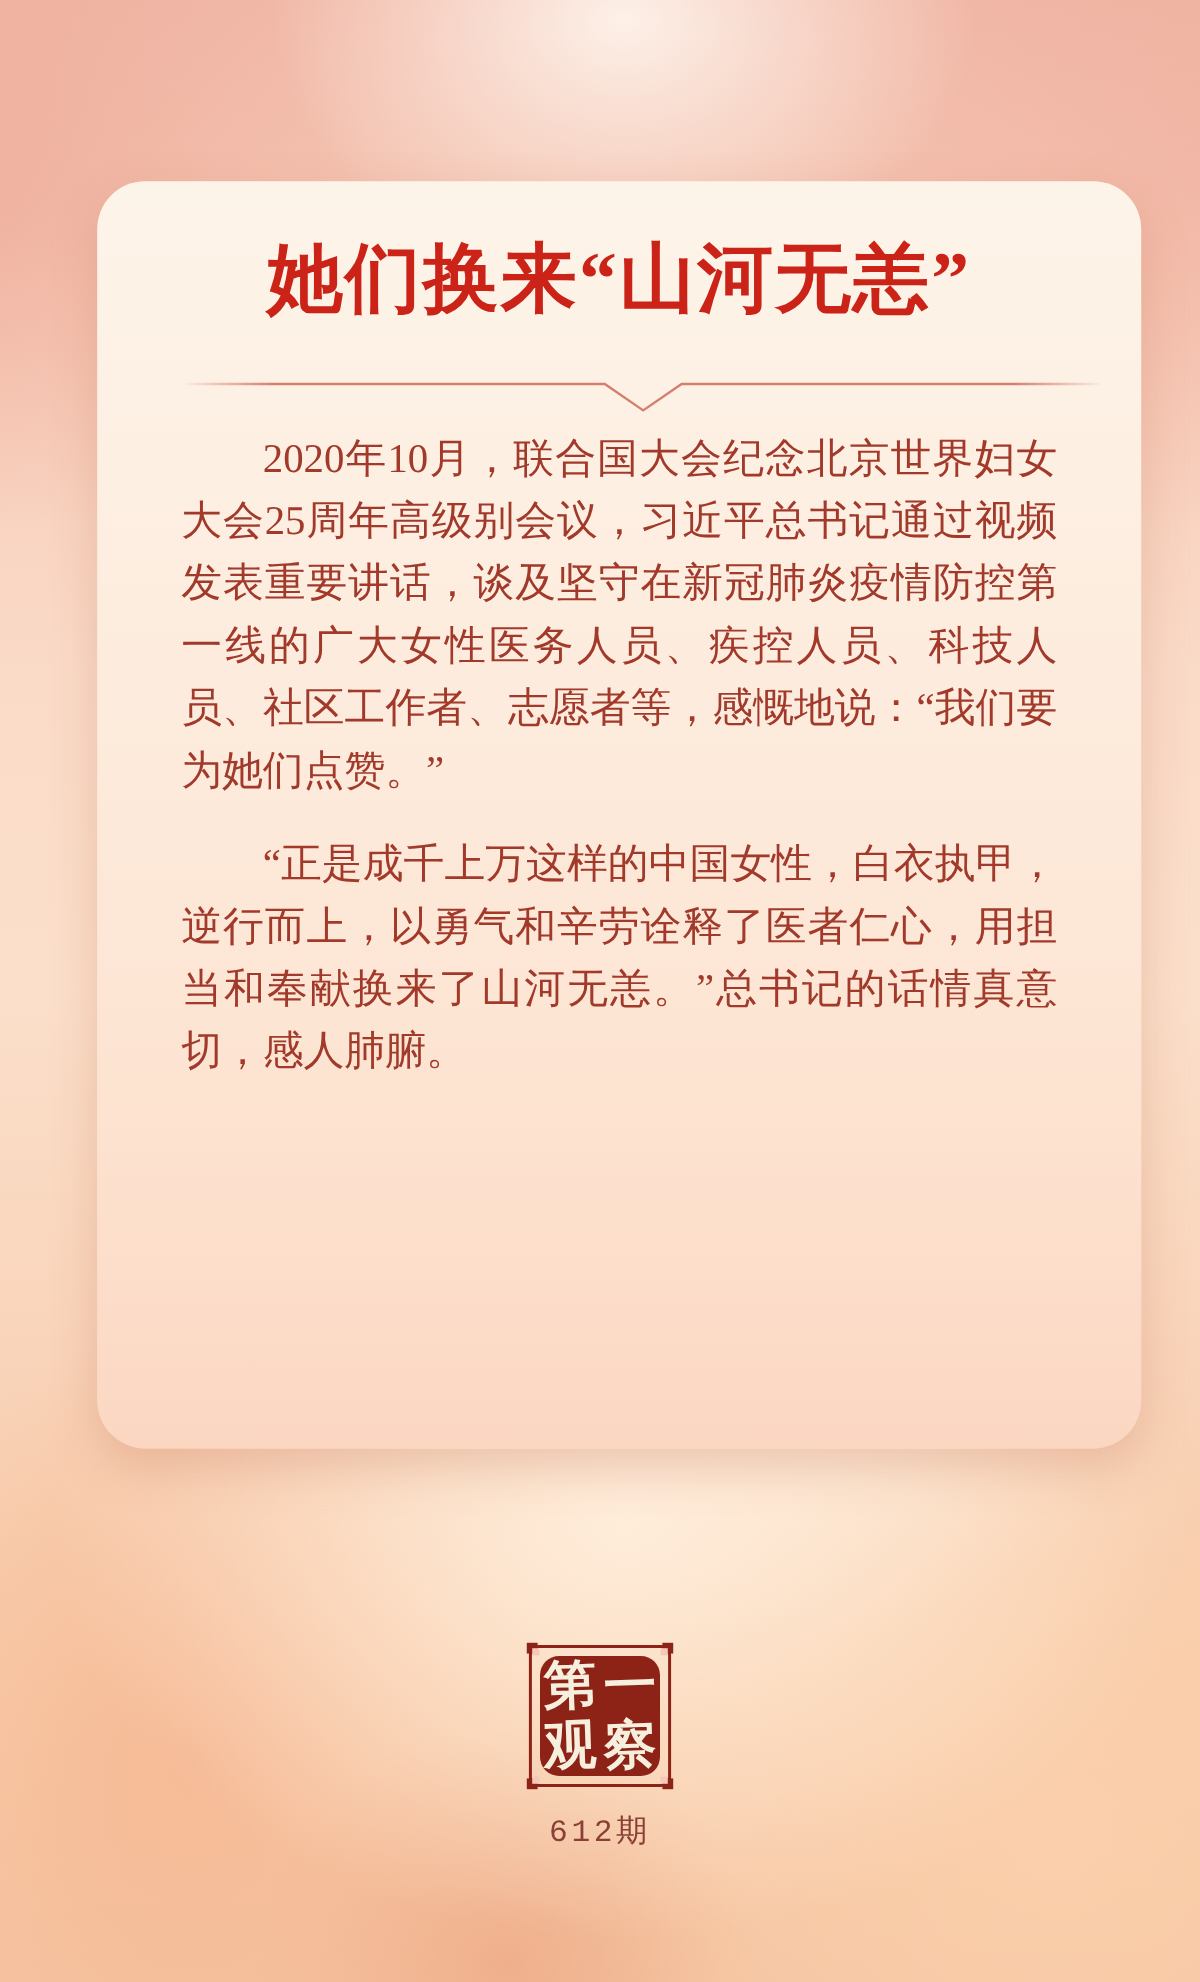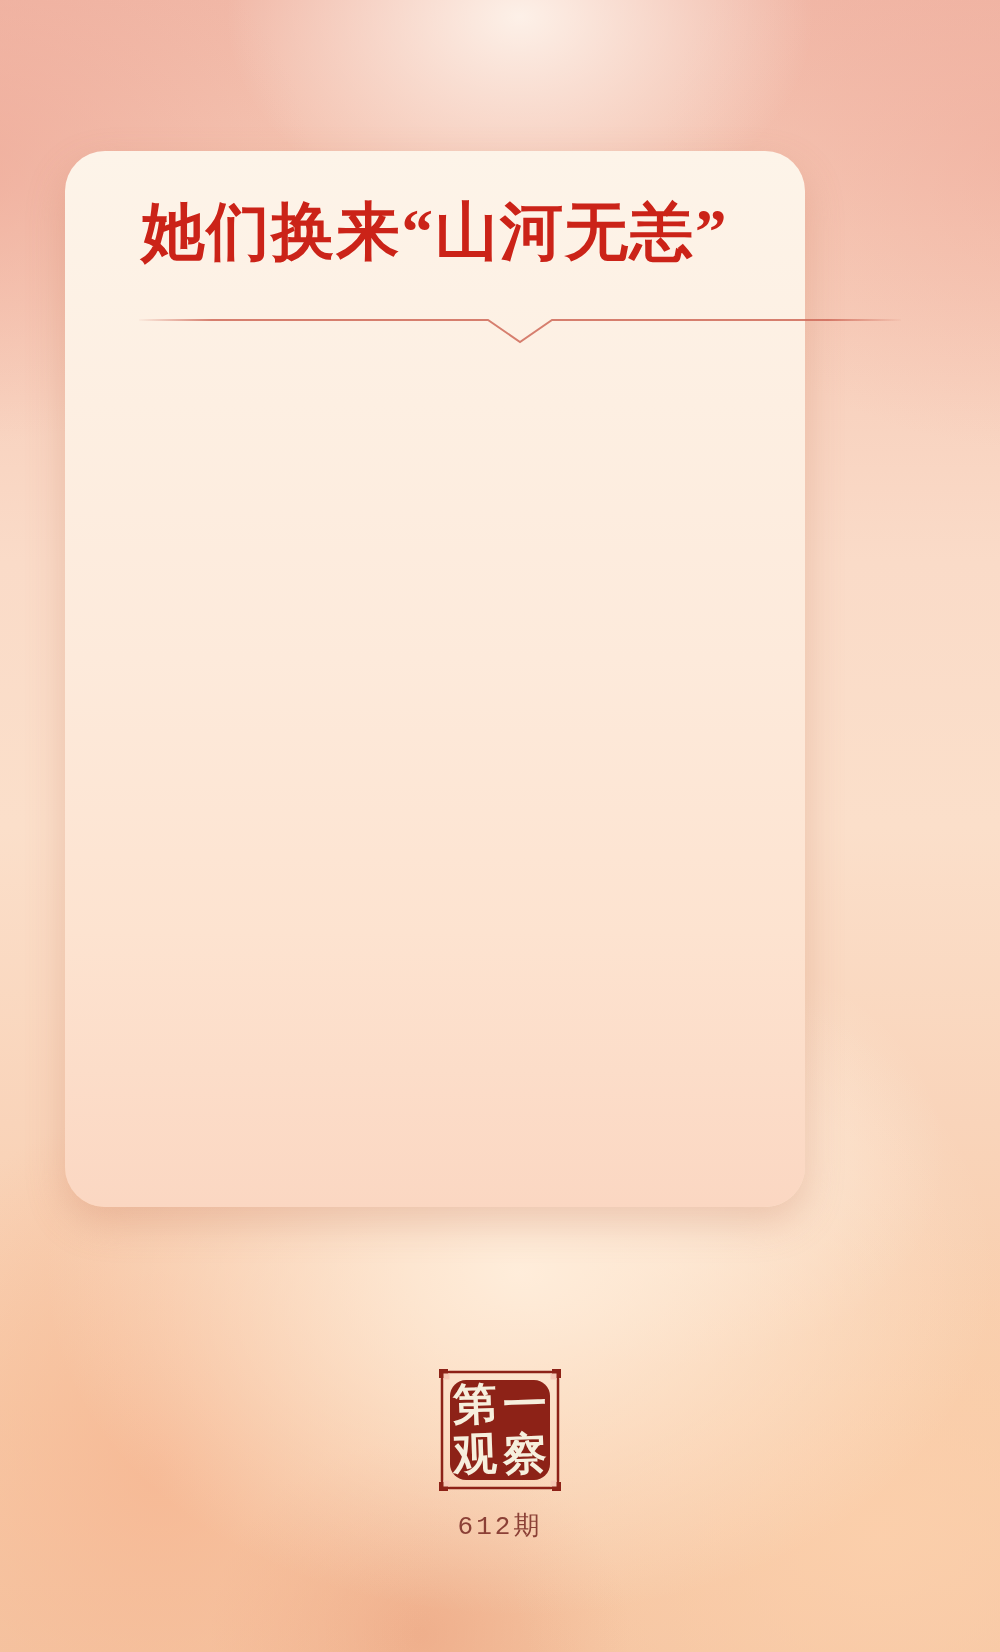--- a/index.html
+++ b/index.html
@@ -28,22 +28,22 @@
       radial-gradient(ellipse 540px 430px at 104% 9%, rgba(239,168,152,.5), rgba(239,168,152,0) 70%),
       radial-gradient(ellipse 720px 520px at 52% 77%, rgba(255,238,220,.95), rgba(255,238,220,0) 66%),
       radial-gradient(ellipse 430px 520px at 16% 89%, rgba(246,182,146,.8), rgba(246,182,146,0) 70%),
       radial-gradient(ellipse 520px 470px at 88% 93%, rgba(252,208,172,.85), rgba(252,208,172,0) 72%),
       radial-gradient(ellipse 300px 280px at 42% 99%, rgba(236,163,128,.65), rgba(236,163,128,0) 70%),
       radial-gradient(ellipse 380px 300px at 68% 70%, rgba(255,244,230,.6), rgba(255,244,230,0) 70%),
       linear-gradient(180deg,#f1b8a7 0%,#f6c9b6 14%,#fadbc8 34%,#fbdfca 50%,#f9d4ba 68%,#f8cca9 85%,#f5c5a2 100%);
   }
   .card{
     position:absolute;
-    left:65px;top:151px;
-    width:740px;height:1056px;
+    left:81px;top:151px;
+    width:870px;height:1056px;
     border-radius:40px;
     padding:44px 70px 0 70px;
     background:linear-gradient(180deg,var(--card_bg_top) 0%,var(--card_bg_mid) 48%,#fde3d0 74%,var(--card_bg_bottom) 100%);
     box-shadow:0 16px 38px rgba(198,120,90,.30);
   }
   .title{
     text-align:center;
     font-family:"Liberation Serif", serif;
     font-weight:900;
     font-size:63px;
@@ -121,20 +121,22 @@
           <stop offset="0" stop-color="currentColor" stop-opacity="0"></stop>
           <stop offset="0.10" stop-color="currentColor" stop-opacity="0.85"></stop>
           <stop offset="0.90" stop-color="currentColor" stop-opacity="0.85"></stop>
           <stop offset="1" stop-color="currentColor" stop-opacity="0"></stop>
         </linearGradient>
       </defs>
       <path d="M4,3 H353 L385,25 L417,3 H766" fill="none" stroke="url(#fadeline)" stroke-width="2"></path>
     </svg>
 
     <div class="body">
+      <p class="para">2020年10月，联合国大会纪念北京世界妇女大会25周年高级别会议，习近平总书记通过视频发表重要讲话，谈及坚守在新冠肺炎疫情防控第一线的广大女性医务人员、疾控人员、科技人员、社区工作者、志愿者等，感慨地说：“我们要为她们点赞。”</p>
+      <p class="para">“正是成千上万这样的中国女性，白衣执甲，逆行而上，以勇气和辛劳诠释了医者仁心，用担当和奉献换来了山河无恙。”总书记的话情真意切，感人肺腑。</p>
     </div>
   </div>
 
   <div class="footer">
     <div class="seal">
       <svg class="seal-frame" viewBox="0 0 124 124" xmlns="http://www.w3.org/2000/svg" aria-hidden="true">
         <rect x="4" y="4" width="116" height="116" rx="7" fill="none" stroke="currentColor" stroke-width="2.5"></rect>
         <rect x="1" y="1" width="9" height="9" fill="currentColor"></rect>
         <rect x="114" y="1" width="9" height="9" fill="currentColor"></rect>
         <rect x="1" y="114" width="9" height="9" fill="currentColor"></rect>

